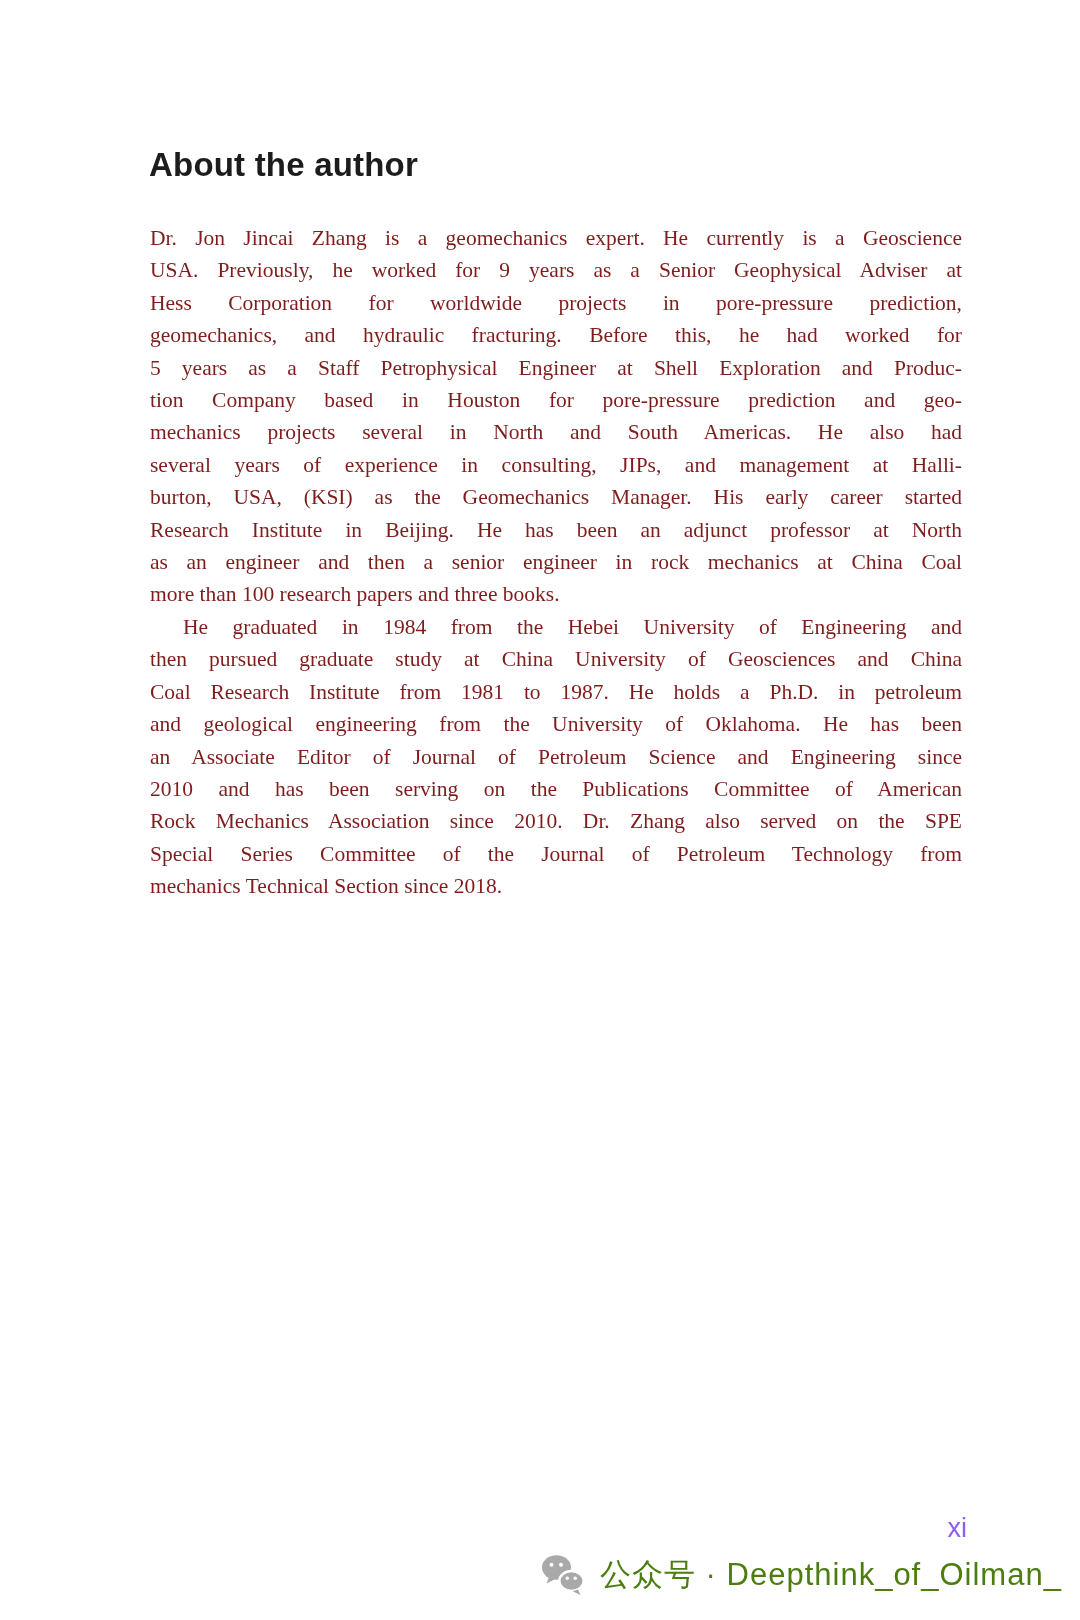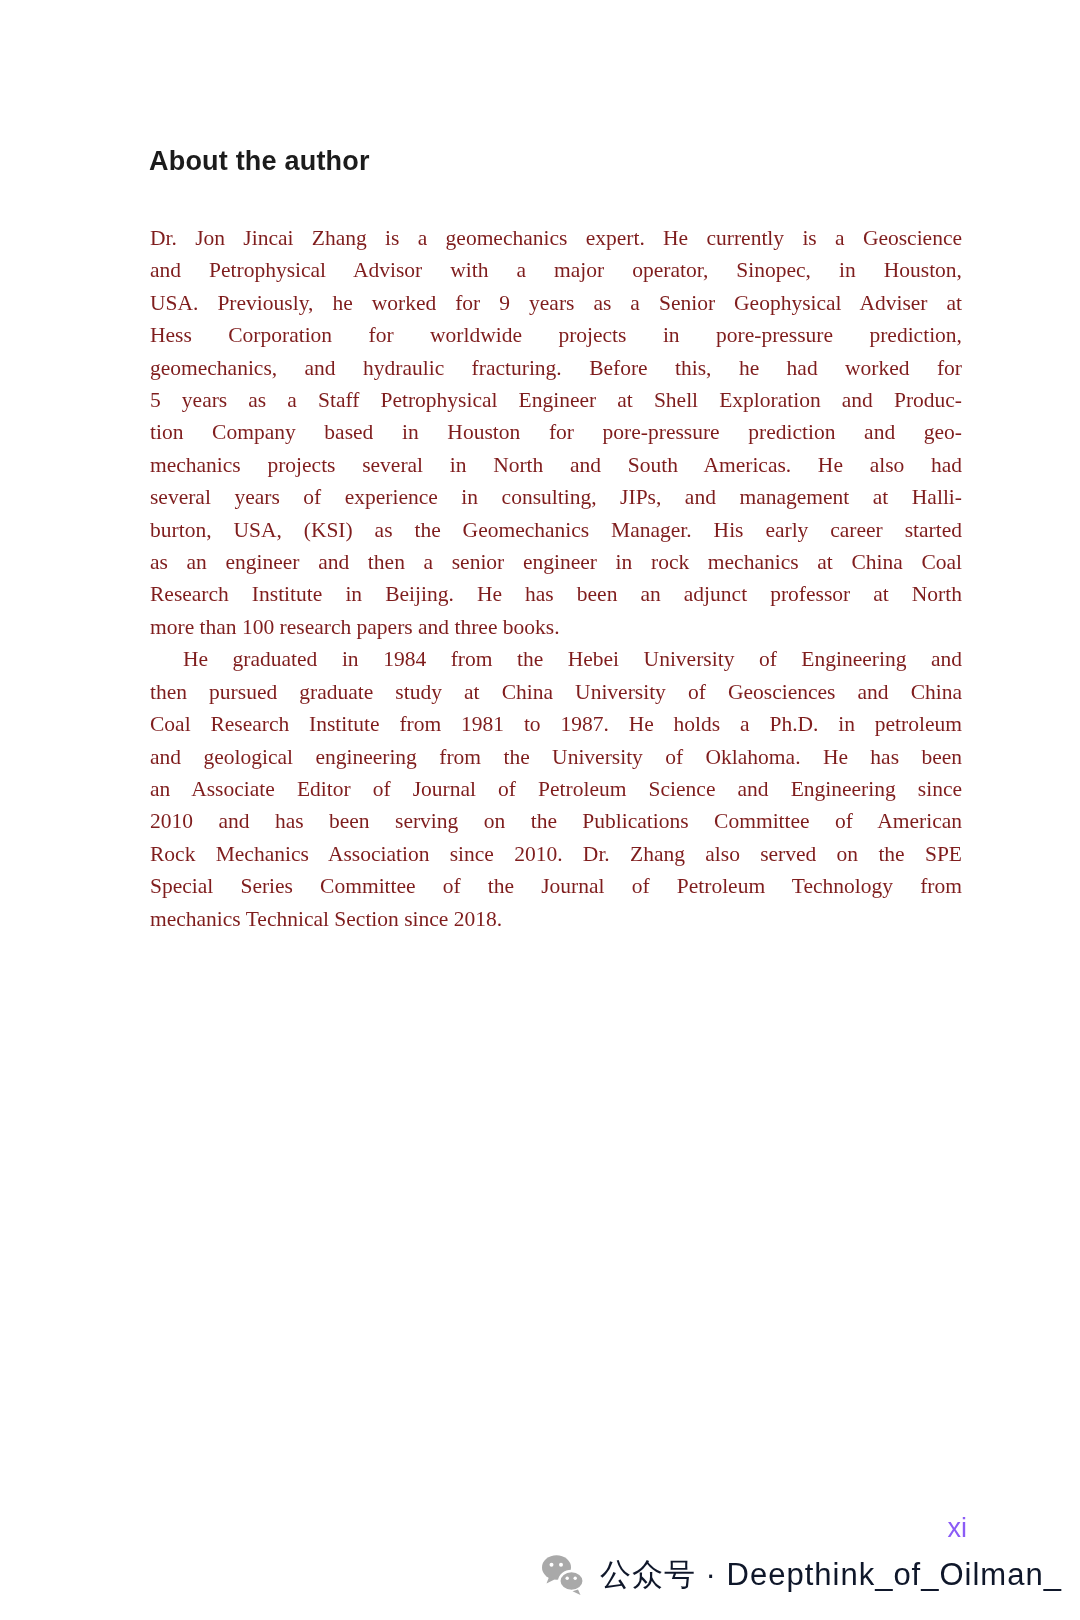--- a/index.html
+++ b/index.html
@@ -14,21 +14,21 @@
     background: #ffffff;
     overflow: hidden;
     font-family: "Liberation Serif", serif;
   }
   .title {
     position: absolute;
     left: 149px;
     top: 146px;
     margin: 0;
     font-family: "Liberation Sans", sans-serif;
-    font-size: 27px;
+    font-size: 33px;
     font-weight: 700;
     letter-spacing: 0.2px;
     color: #1c1c1c;
   }
   .body-text {
     position: absolute;
     left: 150px;
     top: 222px;
     width: 812px;
     font-size: 21.5px;
@@ -56,51 +56,50 @@
     color: #8b5cf6;
     text-align: right;
   }
   .watermark {
     position: absolute;
     left: 540px;
     top: 1554px;
     display: flex;
     align-items: center;
     gap: 14px;
-    color: #0f172a;
+    color: #4d7c0f;
     font-family: "Liberation Sans", sans-serif;
     font-size: 31px;
     font-weight: 400;
     letter-spacing: 1px;
     white-space: nowrap;
   }
   .watermark svg {
     display: block;
   }
 </style>
 </head>
 <body>
 
 <div class="page">
 
   <h1 class="title">About the author</h1>
 
   <div class="body-text">
       <div class="line">Dr. Jon Jincai Zhang is a geomechanics expert. He currently is a Geoscience</div>
-      <div class="line">and Petrophysical Advisor with a major operator, Sinopec, in Houston,</div>
       <div class="line">USA. Previously, he worked for 9 years as a Senior Geophysical Adviser at</div>
       <div class="line">Hess Corporation for worldwide projects in pore-pressure prediction,</div>
       <div class="line">geomechanics, and hydraulic fracturing. Before this, he had worked for</div>
       <div class="line">5 years as a Staff Petrophysical Engineer at Shell Exploration and Produc-</div>
       <div class="line">tion Company based in Houston for pore-pressure prediction and geo-</div>
       <div class="line">mechanics projects several in North and South Americas. He also had</div>
       <div class="line">several years of experience in consulting, JIPs, and management at Halli-</div>
       <div class="line">burton, USA, (KSI) as the Geomechanics Manager. His early career started</div>
+      <div class="line">Research Institute in Beijing. He has been an adjunct professor at North</div>
       <div class="line">as an engineer and then a senior engineer in rock mechanics at China Coal</div>
-      <div class="line">Research Institute in Beijing. He has been an adjunct professor at North</div>
       <div class="line last">more than 100 research papers and three books.</div>
       <div class="line indent">He graduated in 1984 from the Hebei University of Engineering and</div>
       <div class="line">then pursued graduate study at China University of Geosciences and China</div>
       <div class="line">Coal Research Institute from 1981 to 1987. He holds a Ph.D. in petroleum</div>
       <div class="line">and geological engineering from the University of Oklahoma. He has been</div>
       <div class="line">an Associate Editor of Journal of Petroleum Science and Engineering since</div>
       <div class="line">2010 and has been serving on the Publications Committee of American</div>
       <div class="line">Rock Mechanics Association since 2010. Dr. Zhang also served on the SPE</div>
       <div class="line">Special Series Committee of the Journal of Petroleum Technology from</div>
       <div class="line last">mechanics Technical Section since 2018.</div>

